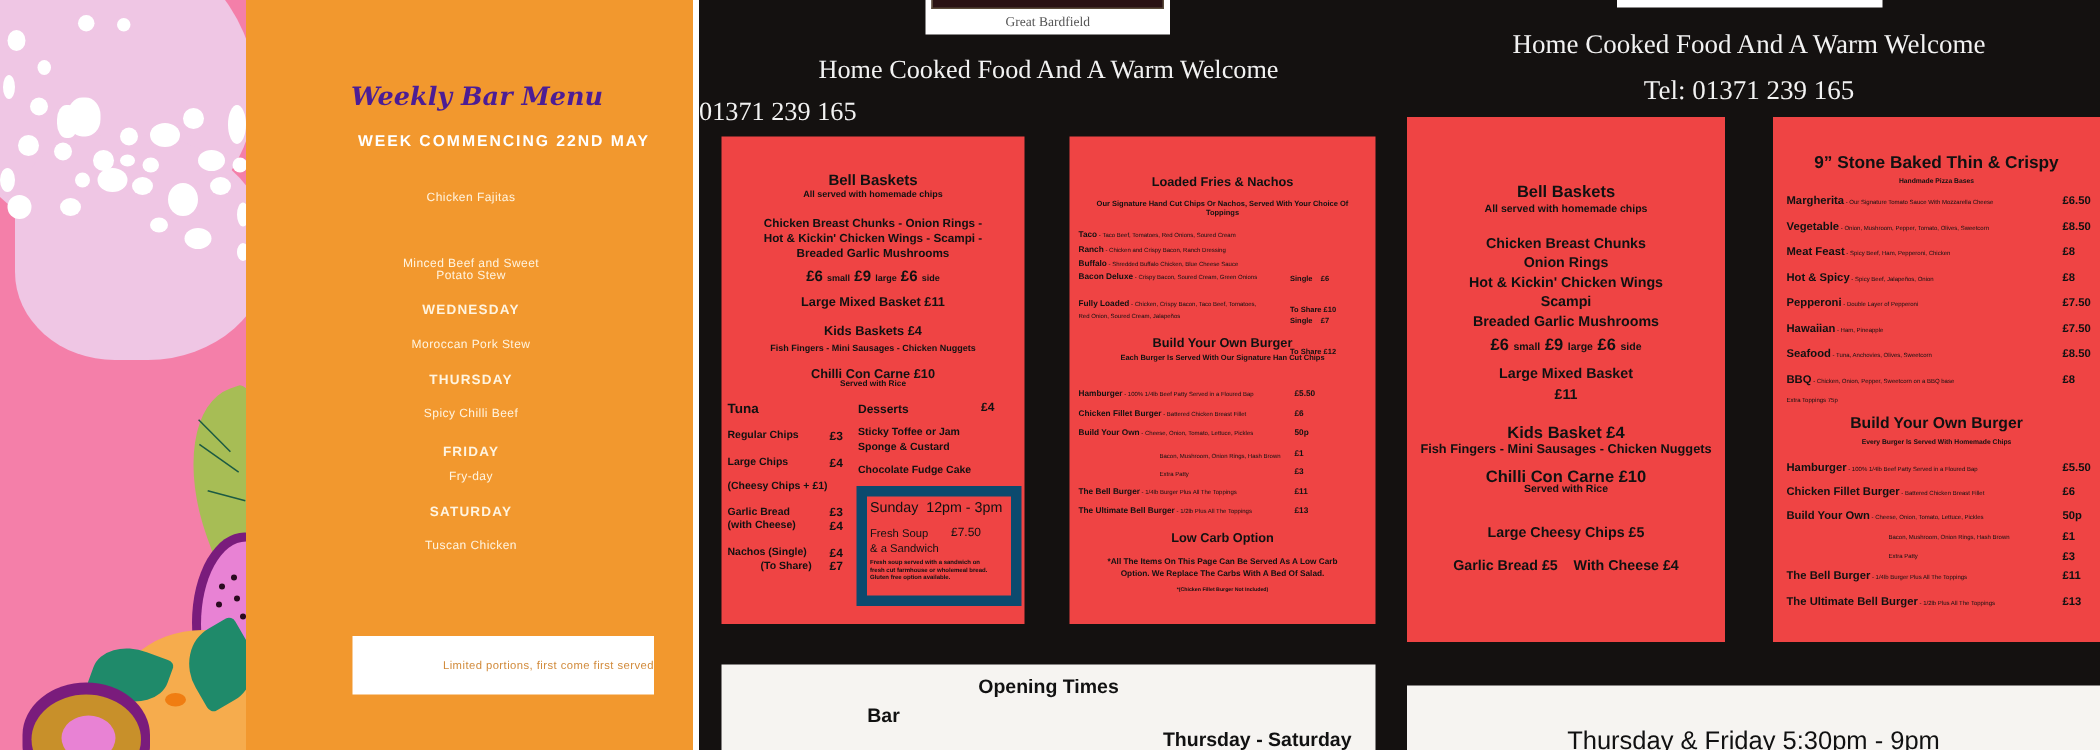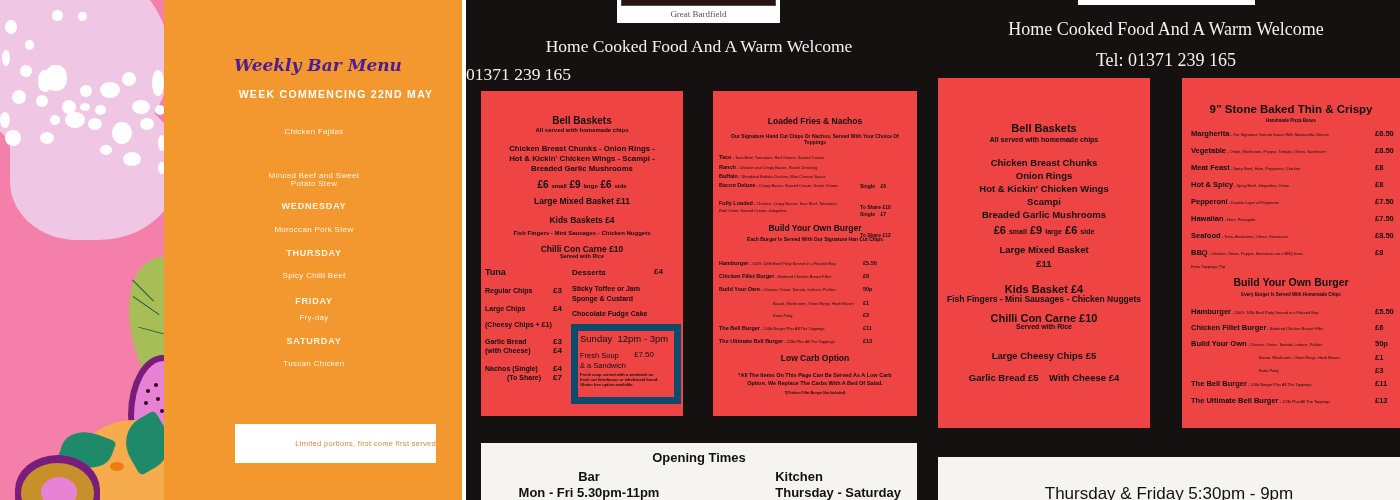--- a/index.html
+++ b/index.html
@@ -267,22 +267,20 @@
     <div class="ctr" style="top:280px;font-size:5.5px;line-height:8px;">
       <div>*All The Items On This Page Can Be Served As A Low Carb</div>
       <div>Option. We Replace The Carbs With A Bed Of Salad.</div>
     </div>
     <div class="ctr" style="top:300px;font-size:3.5px;">*(Chicken Fillet Burger Not Included)</div>
   </div>
 
   <div class="card c-open">
     <div class="ctr" style="top:7px;font-size:13px;">Opening Times</div>
     <div class="abs" style="left:0;width:216px;text-align:center;top:26px;font-size:13px;">Bar</div>
-    <div class="abs" style="left:0;width:216px;text-align:center;top:42px;font-size:13px;">Mon - Fri 5.30pm-11pm</div>
-    <div class="abs" style="left:216px;width:204px;text-align:center;top:26px;font-size:13px;">Kitchen</div>
     <div class="abs" style="left:216px;width:204px;text-align:right;top:42px;font-size:13px;">Thursday - Saturday</div>
   </div>
 </div>
 
 <div class="p3">
   <div class="p3-logo"></div>
   <div class="p3-tag">Home Cooked Food And A Warm Welcome</div>
   <div class="p3-tel">Tel: 01371 239 165</div>
 
   <div class="card c3-l">

